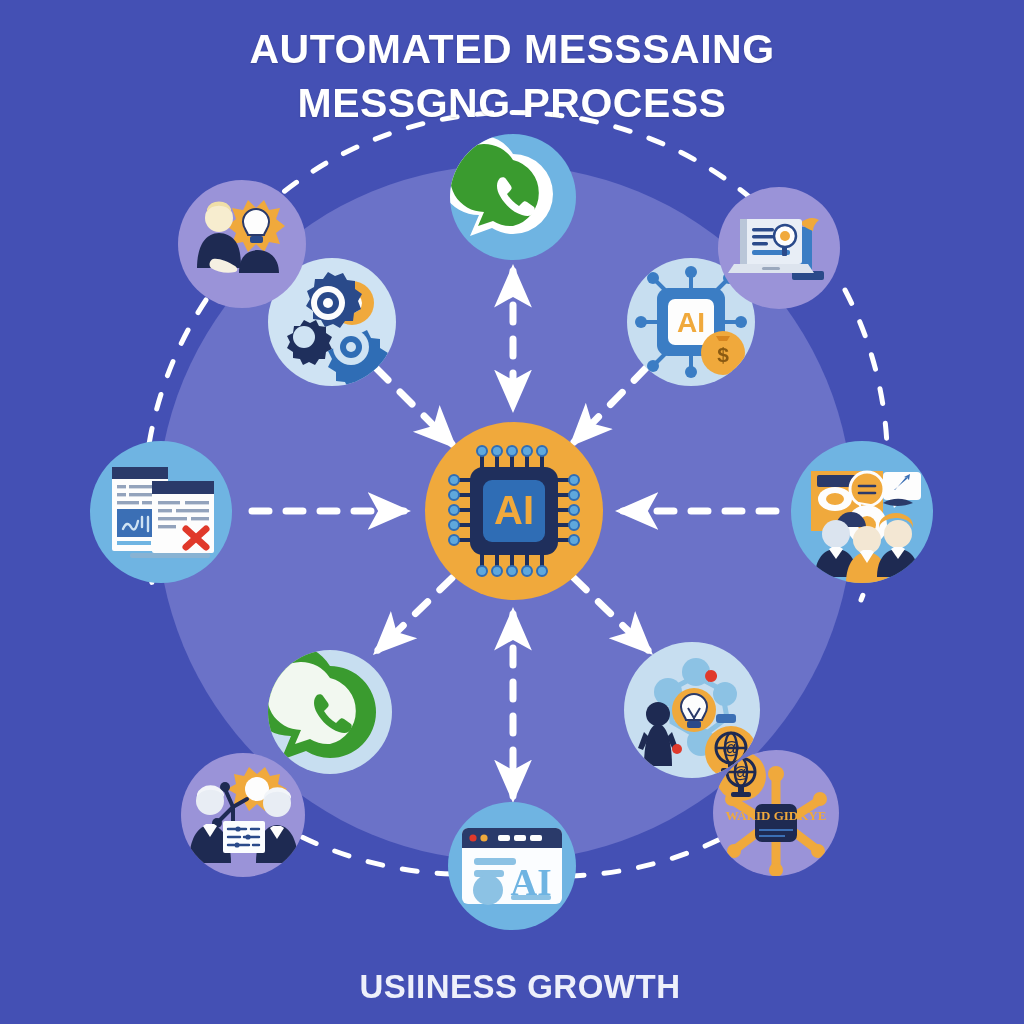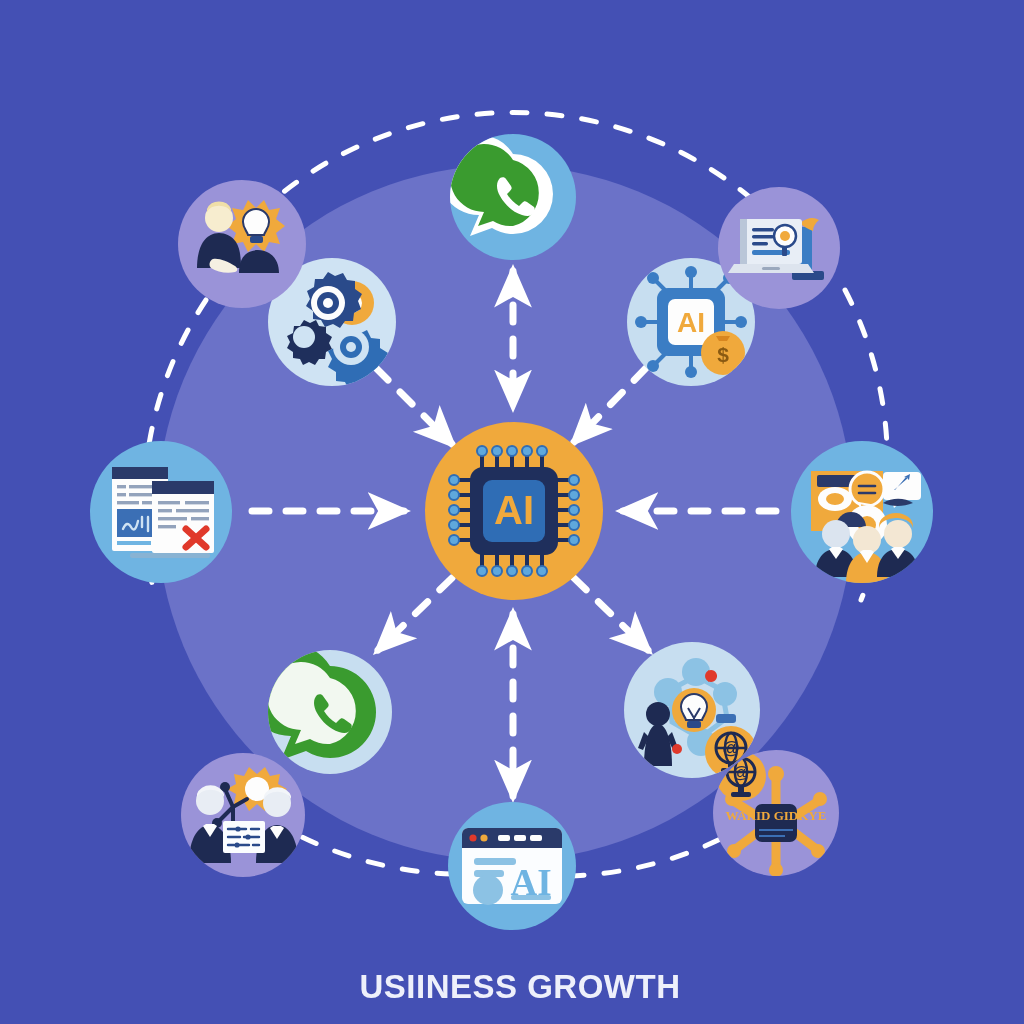--- a/index.html
+++ b/index.html
@@ -94,20 +94,24 @@
       <line x1="776" y1="511" x2="622" y2="511" marker-end="url(#arrowhead)"></line>
       <line x1="513" y1="271" x2="513" y2="406" marker-end="url(#arrowhead)" marker-start="url(#arrowtail)"></line>
       <line x1="513" y1="614" x2="513" y2="796" marker-end="url(#arrowhead)" marker-start="url(#arrowtail)"></line>
       <line x1="376" y1="368" x2="452" y2="444" marker-end="url(#arrowhead)"></line>
       <line x1="646" y1="368" x2="574" y2="442" marker-end="url(#arrowhead)"></line>
       <line x1="452" y1="578" x2="378" y2="650" marker-end="url(#arrowhead)"></line>
       <line x1="574" y1="578" x2="648" y2="650" marker-end="url(#arrowhead)"></line>
     </g>
   </svg>
 
+  <div class="title-block">
+    <div class="title-line">AUTOMATED MESSSAING</div>
+    <div class="title-line">MESSGNG PROCESS</div>
+  </div>
 
   <div class="node center-node" style="left:425px; top:422px; width:178px; height:178px; background:#f0a93c;">
     <svg width="178" height="178" viewBox="0 0 178 178">
       <g stroke="#1f2f5c" stroke-width="4" stroke-linecap="round">
         <line x1="57" y1="48" x2="57" y2="32"></line>
           <line x1="72" y1="48" x2="72" y2="32"></line>
         <line x1="87" y1="48" x2="87" y2="32"></line>
           <line x1="102" y1="48" x2="102" y2="32"></line>
         <line x1="117" y1="48" x2="117" y2="32"></line>
         <line x1="57" y1="130" x2="57" y2="146"></line>

